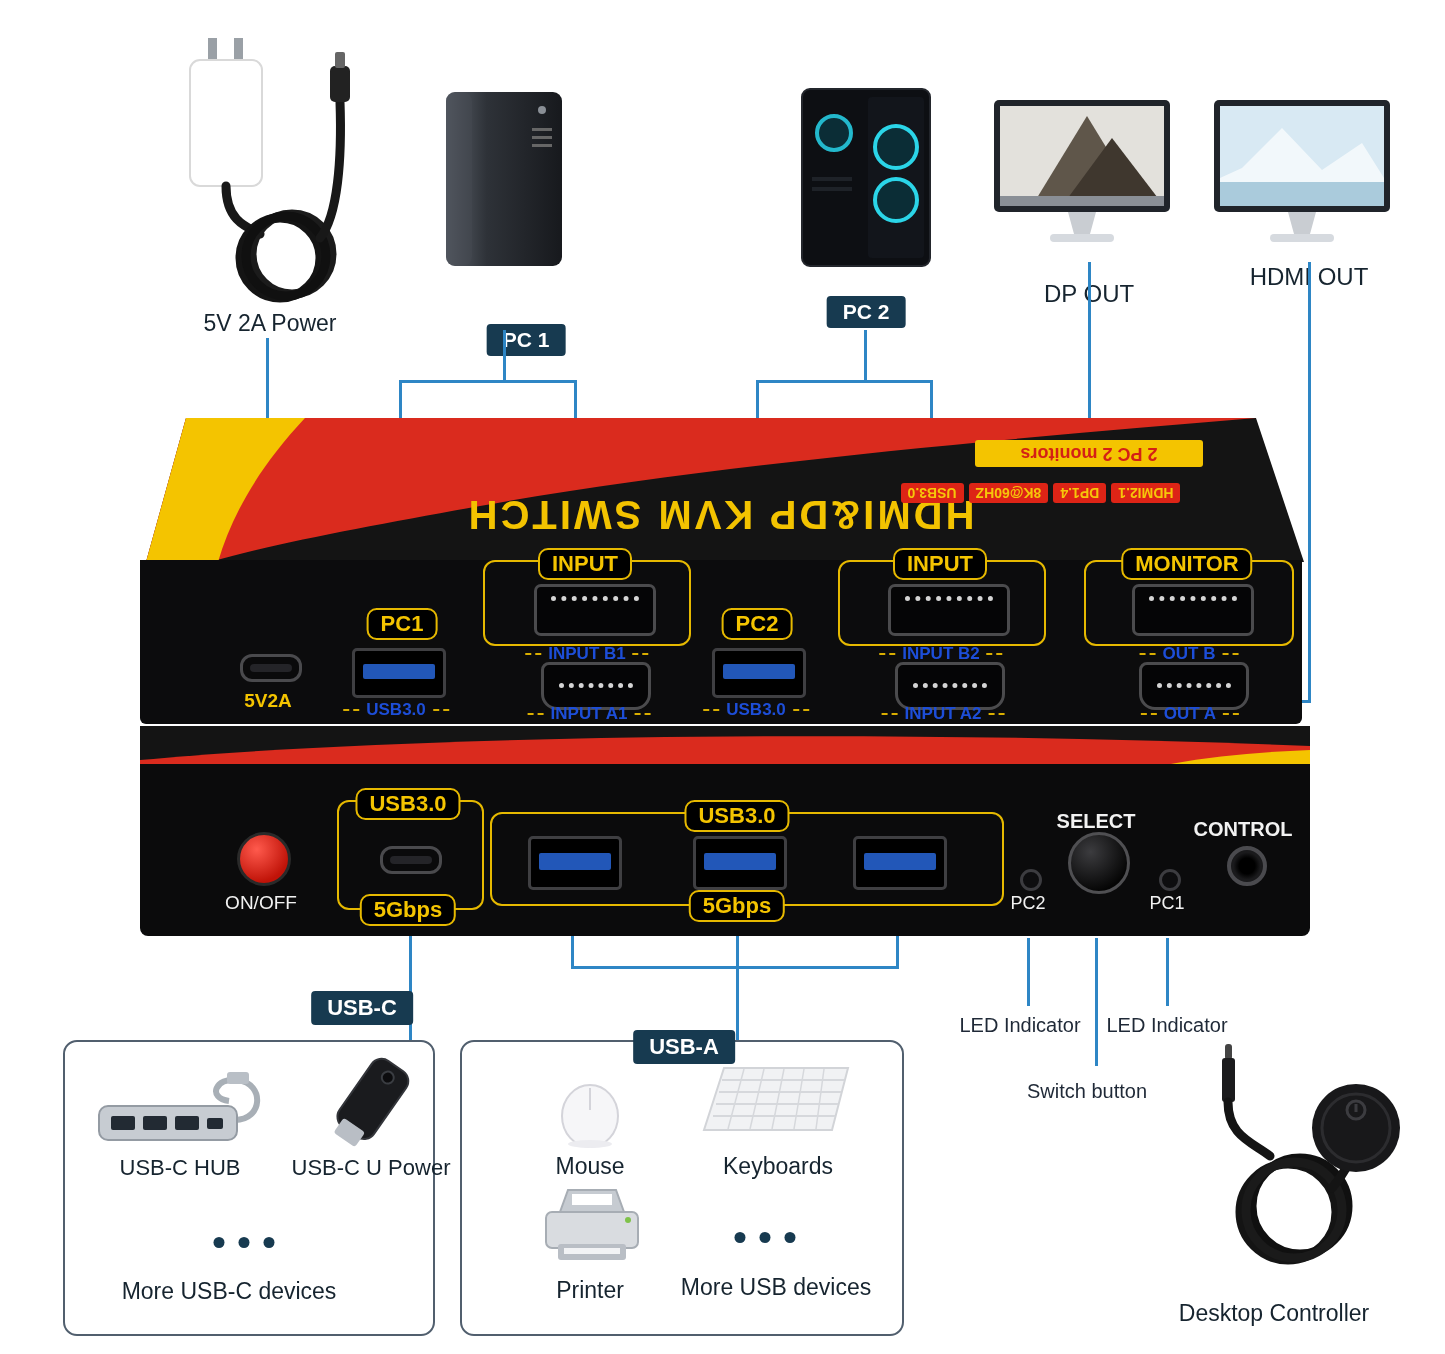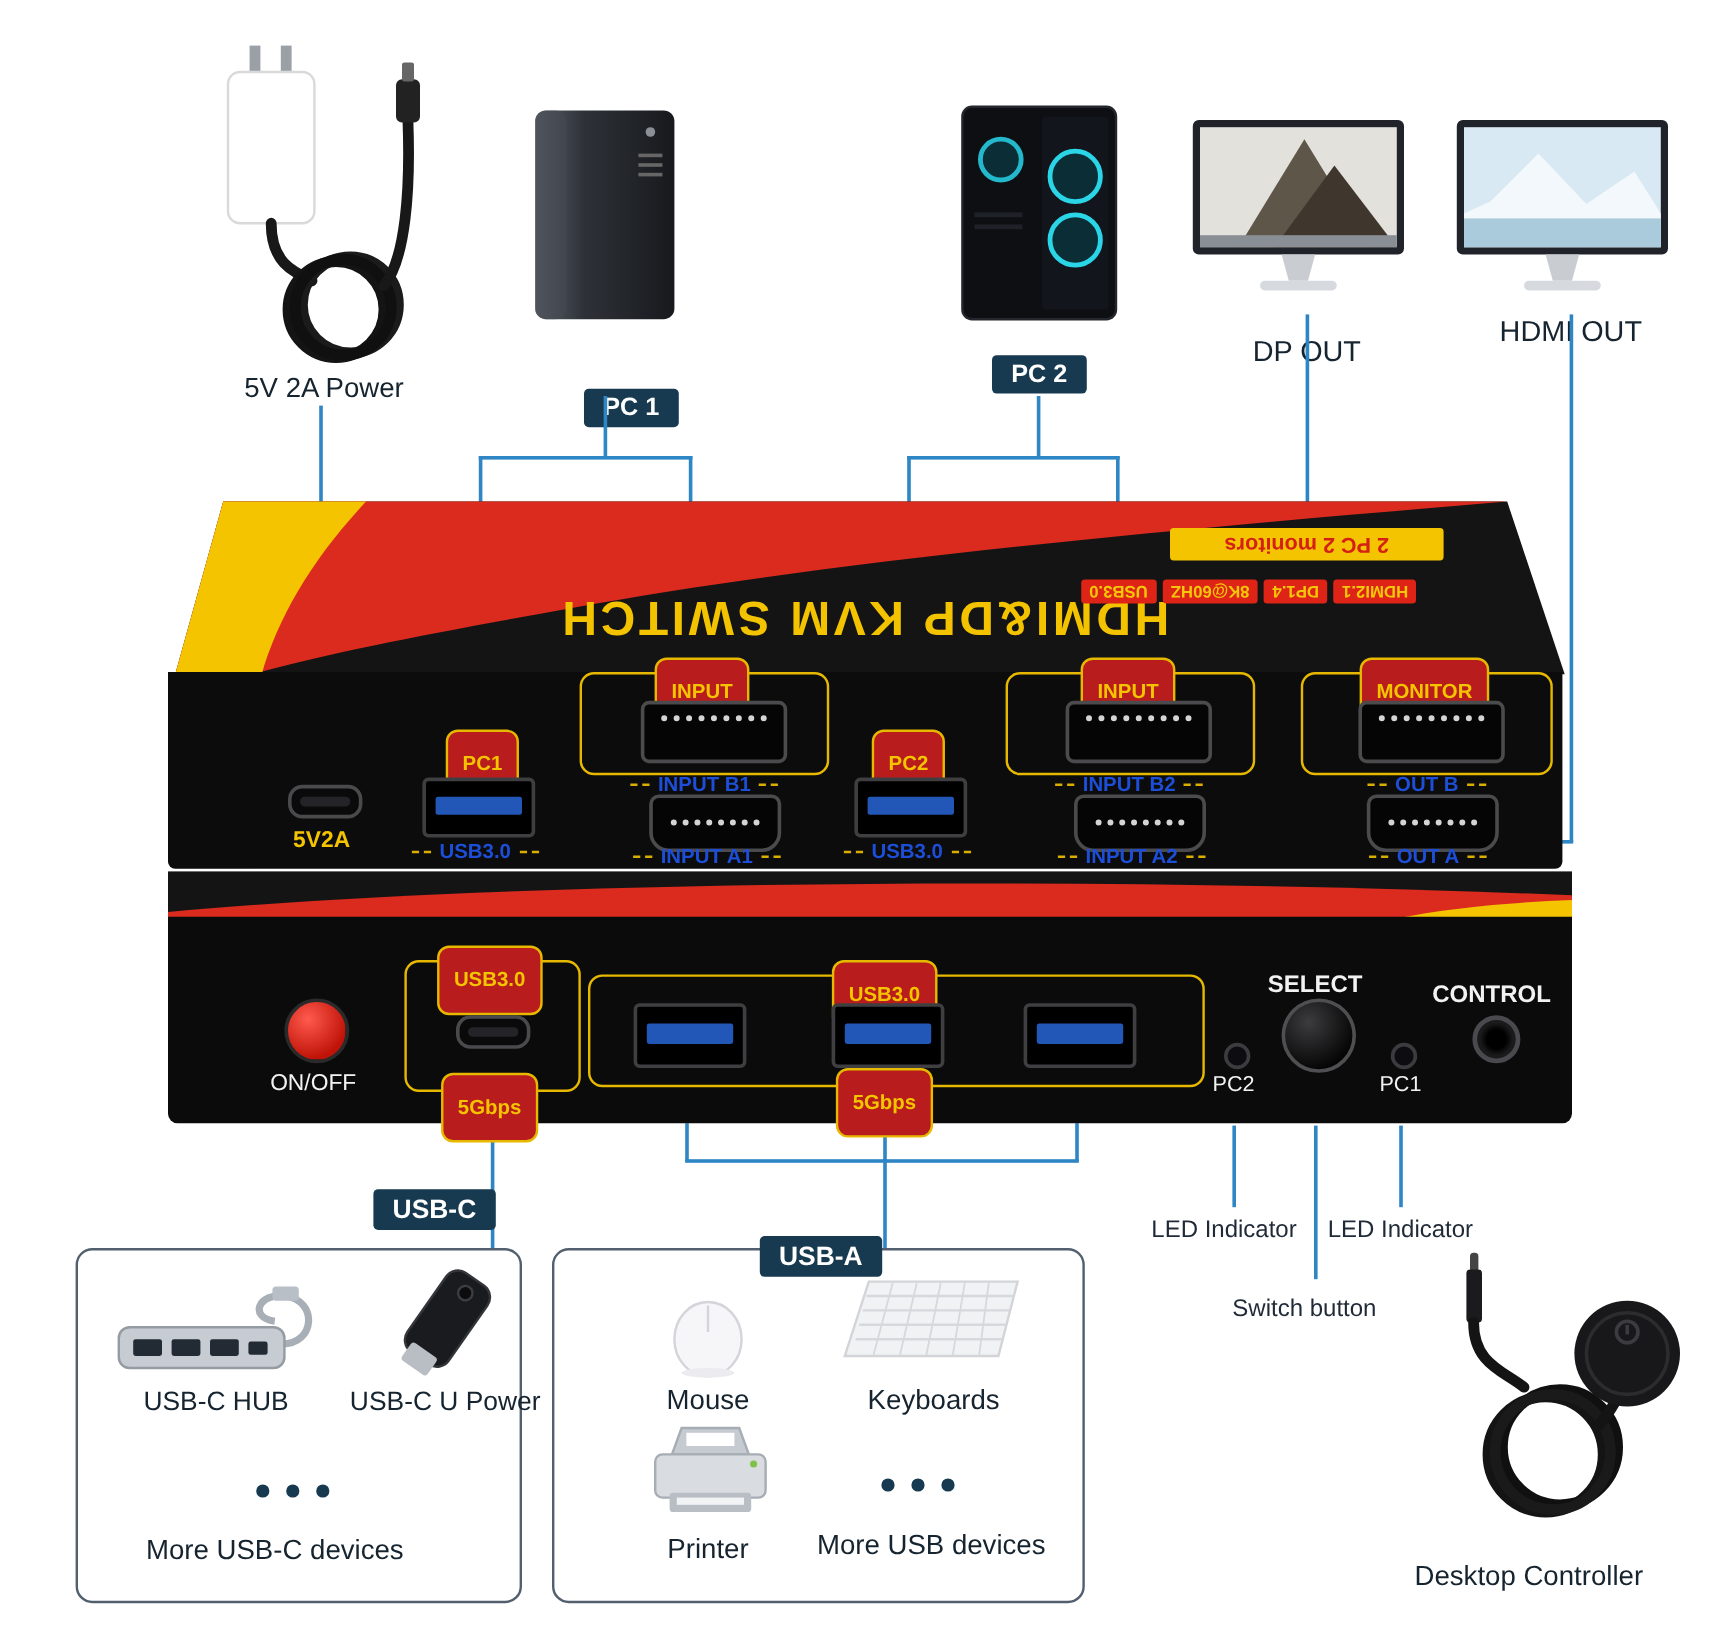--- a/index.html
+++ b/index.html
@@ -16,22 +16,22 @@
   
   .dlabel { position:absolute; transform:translateX(-50%); font-size:23px; color:#16242f; white-space:nowrap; }
   .small-callout { position:absolute; transform:translateX(-50%); font-size:20px; color:#1f2937; white-space:nowrap; }
 
   
   .navy { position:absolute; transform:translateX(-50%); background:#173a50; color:#fff;
           font-size:21px; font-weight:600; padding:4px 16px; border-radius:4px; white-space:nowrap; }
 
   
   .ygroup { position:absolute; border:2px solid #e6b900; border-radius:12px; }
-  .ychip  { position:absolute; transform:translateX(-50%); background:#b91c1c; border:2px solid #e6b900;
-            color:#f4c400; font-weight:bold; font-size:17px; padding:17px 12px; border-radius:10px; white-space:nowrap; }
+  .ychip  { position:absolute; transform:translateX(-50%); background:#000000; border:2px solid #e6b900;
+            color:#f4c400; font-weight:bold; font-size:22px; padding:1px 12px; border-radius:10px; white-space:nowrap; }
   .ylabel { position:absolute; transform:translateX(-50%); display:flex; align-items:center; gap:7px;
             color:#1d4ed8; font-weight:bold; font-size:17px; white-space:nowrap; }
   .ylabel::before, .ylabel::after { content:""; width:16px; border-top:2px dashed #d9ae00; }
   .yplain { position:absolute; transform:translateX(-50%); color:#f4c400; font-weight:bold; font-size:19px; white-space:nowrap; }
   .wlabel { position:absolute; transform:translateX(-50%); color:#f2f2f2; font-size:19px; white-space:nowrap; }
 
   
   .usb-a-port { position:absolute; background:#000; border:3px solid #3f3f42; border-radius:5px; }
   .usb-a-port::before { content:""; position:absolute; left:9%; right:9%; top:30%; height:34%; background:#2257b8; border-radius:2px; }
   .usb-c-port { position:absolute; background:#0a0a0b; border:3px solid #4a4a4d; border-radius:12px; }

